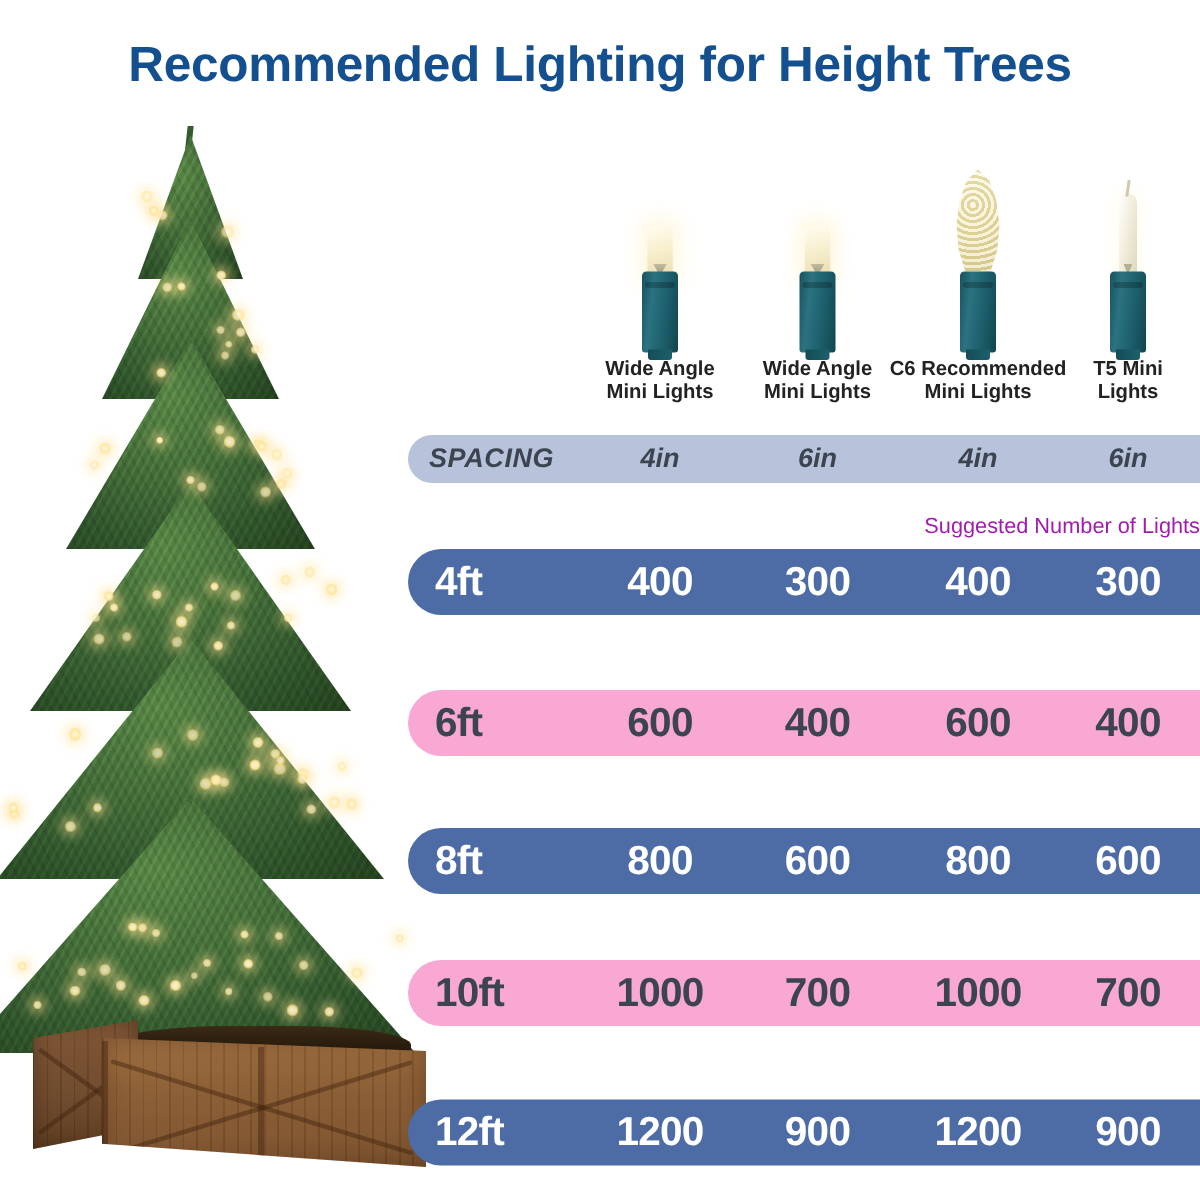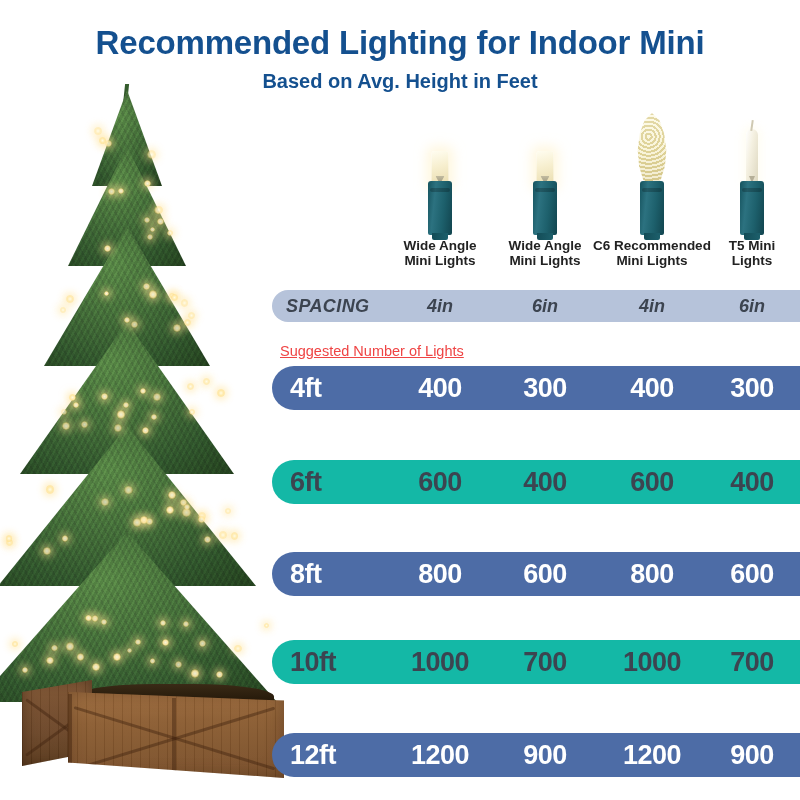--- a/index.html
+++ b/index.html
@@ -156,49 +156,48 @@
     position:absolute;left:14px;top:50%;transform:translateY(-50%);
     font-size:18px;font-weight:700;font-style:italic;color:#3c4450;letter-spacing:.4px;
   }
   .spacing-val{
     position:absolute;top:50%;transform:translate(-50%,-50%);
     font-size:18px;font-weight:700;font-style:italic;color:#3c4450;
   }
 
   
   .suggest{
-    position:absolute;left:280px;top:343px;width:520px;text-align:left;
-    font-size:14.5px;font-weight:400;color:#ef4444;text-decoration:underline;
+    position:absolute;left:280px;top:343px;width:520px;text-align:right;
+    font-size:14.5px;font-weight:400;color:#a21caf;
   }
 
   
   .row{
     position:absolute;left:272px;width:528px;height:44px;
     border-radius:22px 0 0 22px;
   }
   .row.dark{background:#4d6ca6;}
-  .row.light{background:#14b8a6;}
+  .row.light{background:#f9a8d4;}
   .row .ht{
     position:absolute;left:18px;top:50%;transform:translateY(-50%);
     font-size:27px;font-weight:700;letter-spacing:-.5px;
   }
   .row .cell{
     position:absolute;top:50%;transform:translate(-50%,-50%);
     font-size:27px;font-weight:700;letter-spacing:-.5px;white-space:nowrap;
   }
   .row.dark .ht,.row.dark .cell{color:#ffffff;}
   .row.light .ht,.row.light .cell{color:#3c4450;}
 </style>
 </head>
 <body>
 
 <div id="stage">
 
-  <div class="title">Recommended Lighting for Indoor Mini</div>
-  <div class="subtitle">Based on Avg. Height in Feet</div>
+  <div class="title">Recommended Lighting for Height Trees</div>
 
   <div class="tree-photo">
     <div class="tree-body">
       <div class="tiptop"></div>
       <div class="tier t1"></div>
       <div class="tier t2"></div>
       <div class="tier t3"></div>
       <div class="tier t4"></div>
       <div class="tier t5"></div>
       <div class="tier t6"></div>

